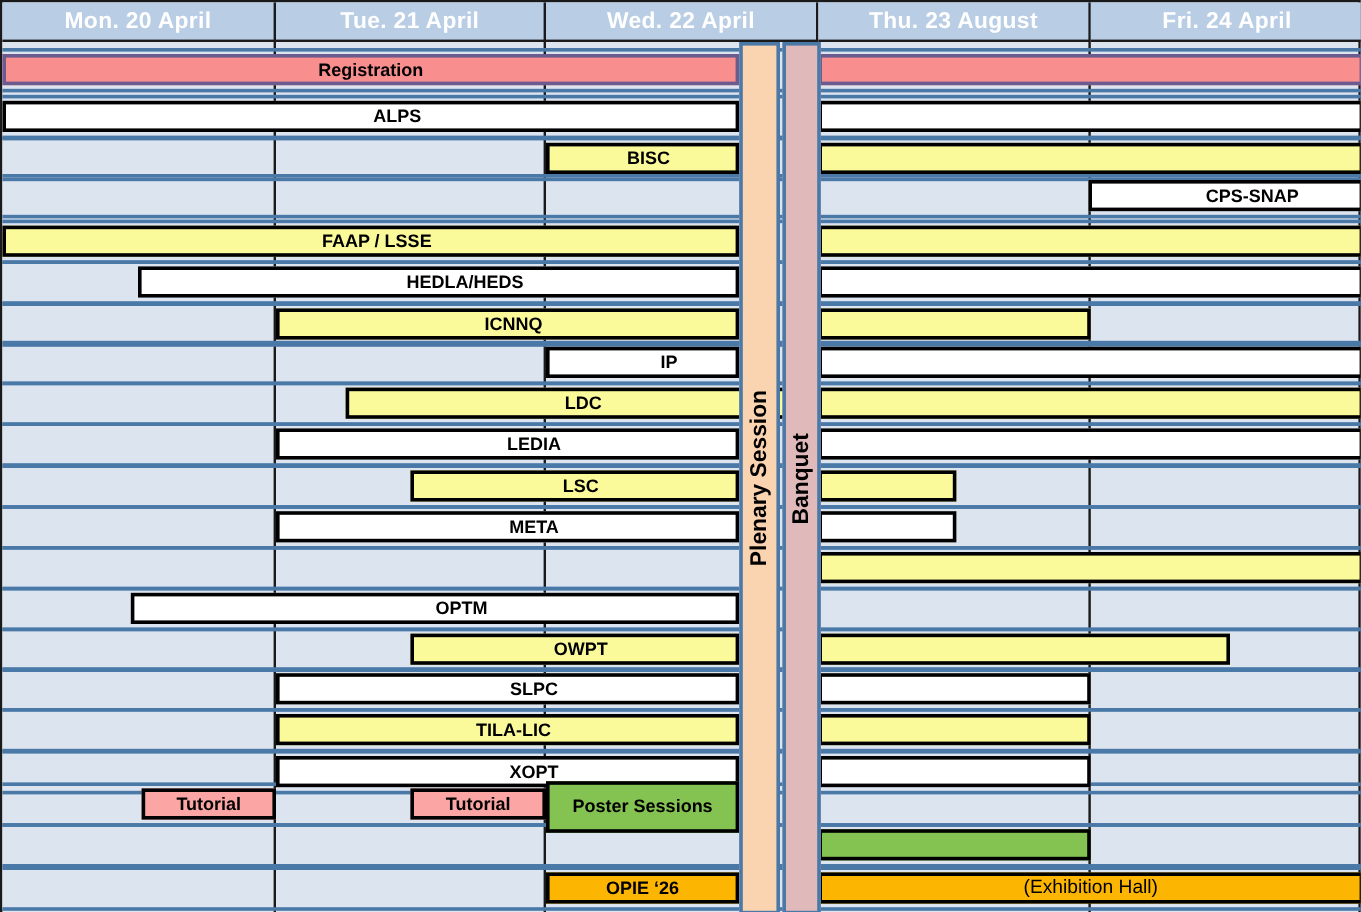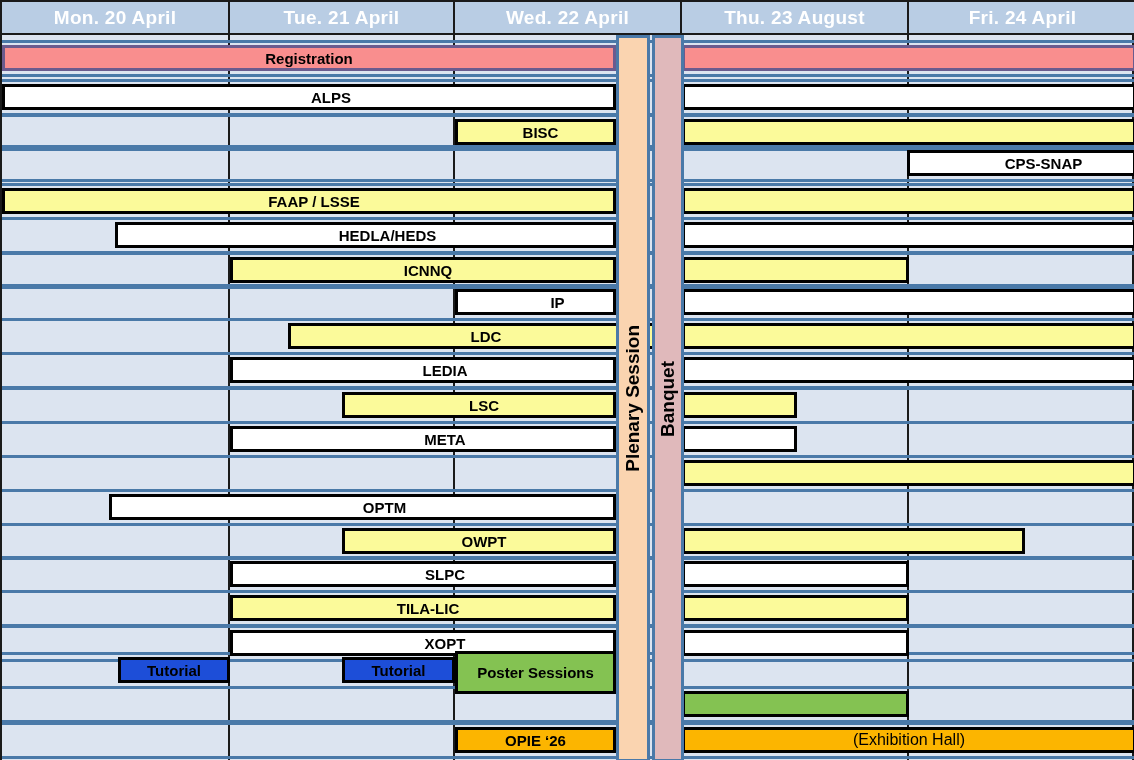--- a/index.html
+++ b/index.html
@@ -51,21 +51,21 @@
     box-sizing:border-box;
     border:3px solid #000000;
     display:flex;align-items:center;justify-content:center;
     font-size:15px;font-weight:bold;color:#000;
     white-space:nowrap;
     overflow:hidden;
   }
   .bar.pink{background:#ffffff;padding-left:44px;}
   .bar.yellow{background:#fbfa9a;padding-left:10px;}
   .bar.salmon{background:#f98e8e;border-color:#6b5b8e;}
-  .bar.cyan{background:#1d4ed8;}
+  .bar.cyan{background:#fca5a5;}
   .bar.green{background:#84c252;}
   .bar.orange{background:#fcb500;}
   .bar .lbl{font-size:15px;}
   .bar.small .lbl{font-size:16px;font-weight:normal;}
   
   .vbar{
     position:absolute;
     box-sizing:border-box;
     border:3px solid #4a79a8;
     display:flex;align-items:center;justify-content:center;

